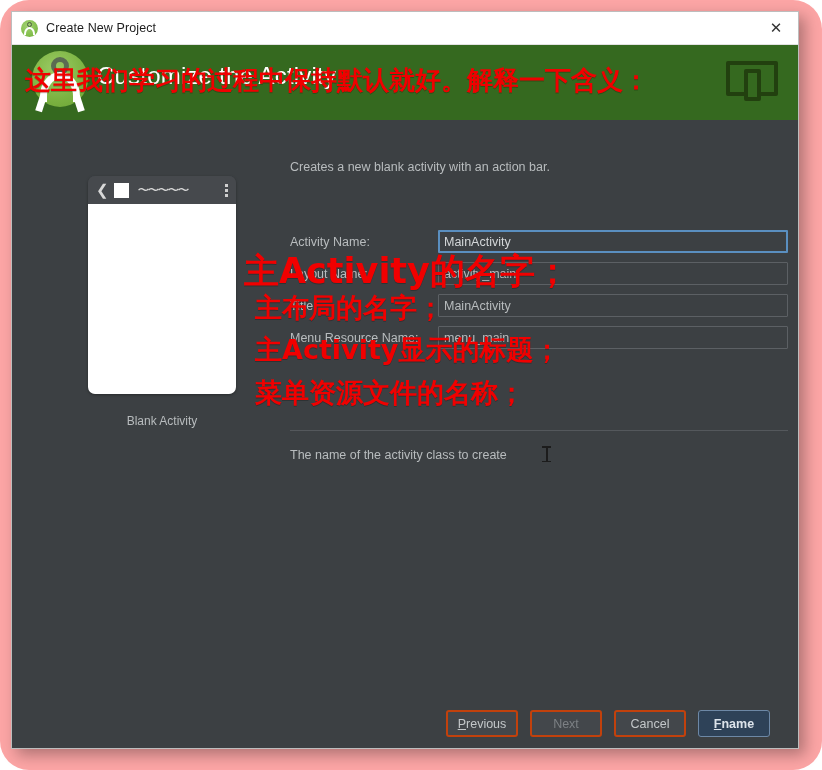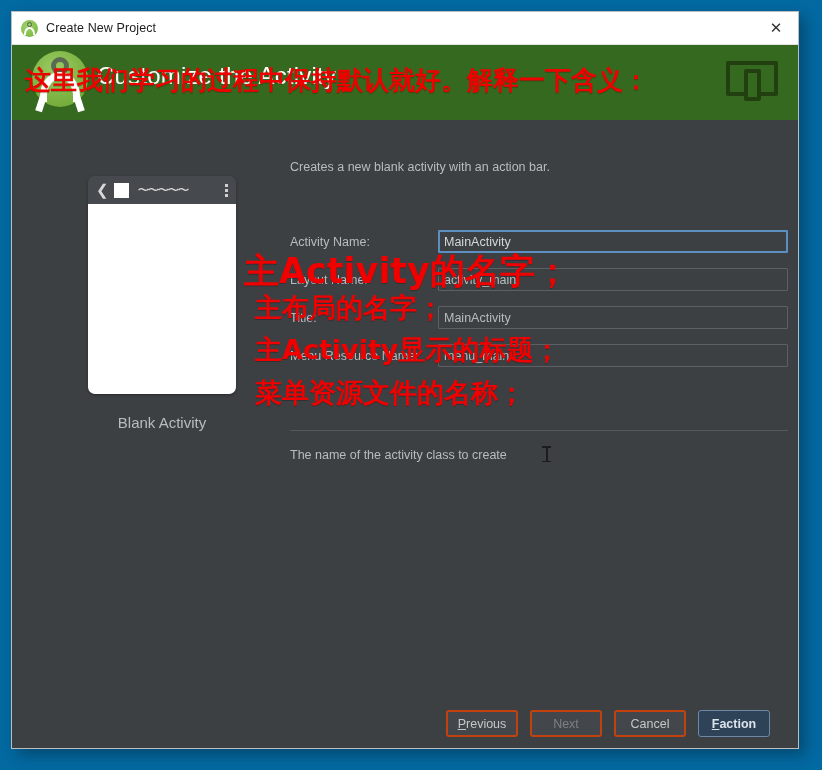--- a/index.html
+++ b/index.html
@@ -9,21 +9,22 @@
     width: 822px;
     height: 770px;
     overflow: hidden;
     font-family: "Liberation Sans", sans-serif;
   }
 
   #root {
     position: relative;
     width: 822px;
     height: 770px;
-    background: #0369a1;
+    background: #fca5a5;
+    border-radius: 29px;
   }
 
   
   .window {
     position: absolute;
     left: 11px;
     top: 11px;
     width: 788px;
     height: 738px;
     background: #3c4043;
@@ -267,35 +268,35 @@
     gap: 2px;
   }
   .pb-dots i { display: block; width: 3px; height: 3px; background: #cfcfcf; }
   .phone-screen {
     height: 190px;
     background: #ffffff;
     border-radius: 0 0 5px 5px;
   }
   .preview-label {
     margin-top: 20px;
-    font-size: 15px;
+    font-size: 12px;
     color: #b8bcbe;
   }
 
   
   .form {
     position: absolute;
     left: 278px;
     top: 110px;
     width: 498px;
   }
   .form-row {
     display: flex;
     align-items: center;
-    margin-bottom: 15px;
+    margin-bottom: 9px;
     height: 23px;
   }
   .form-label {
     width: 148px;
     flex: 0 0 148px;
     font-size: 12.5px;
     color: #b8bcbe;
   }
   .form-input {
     flex: 1;
@@ -475,19 +476,19 @@
       <div class="separator"></div>
       <div class="hint">The name of the activity class to create</div>
 
       <div class="footer">
         <div class="btn">
             <span><u>P</u><span>revious</span></span>
           </div>
         <div class="btn disabled">Next</div>
         <div class="btn">Cancel</div>
         <div class="btn primary">
-            <span><u>F</u><span>action</span></span>
+            <span><u>F</u><span>name</span></span>
           </div>
       </div>
 
     </div>
   </div>
 </div>
 
 </body></html>

